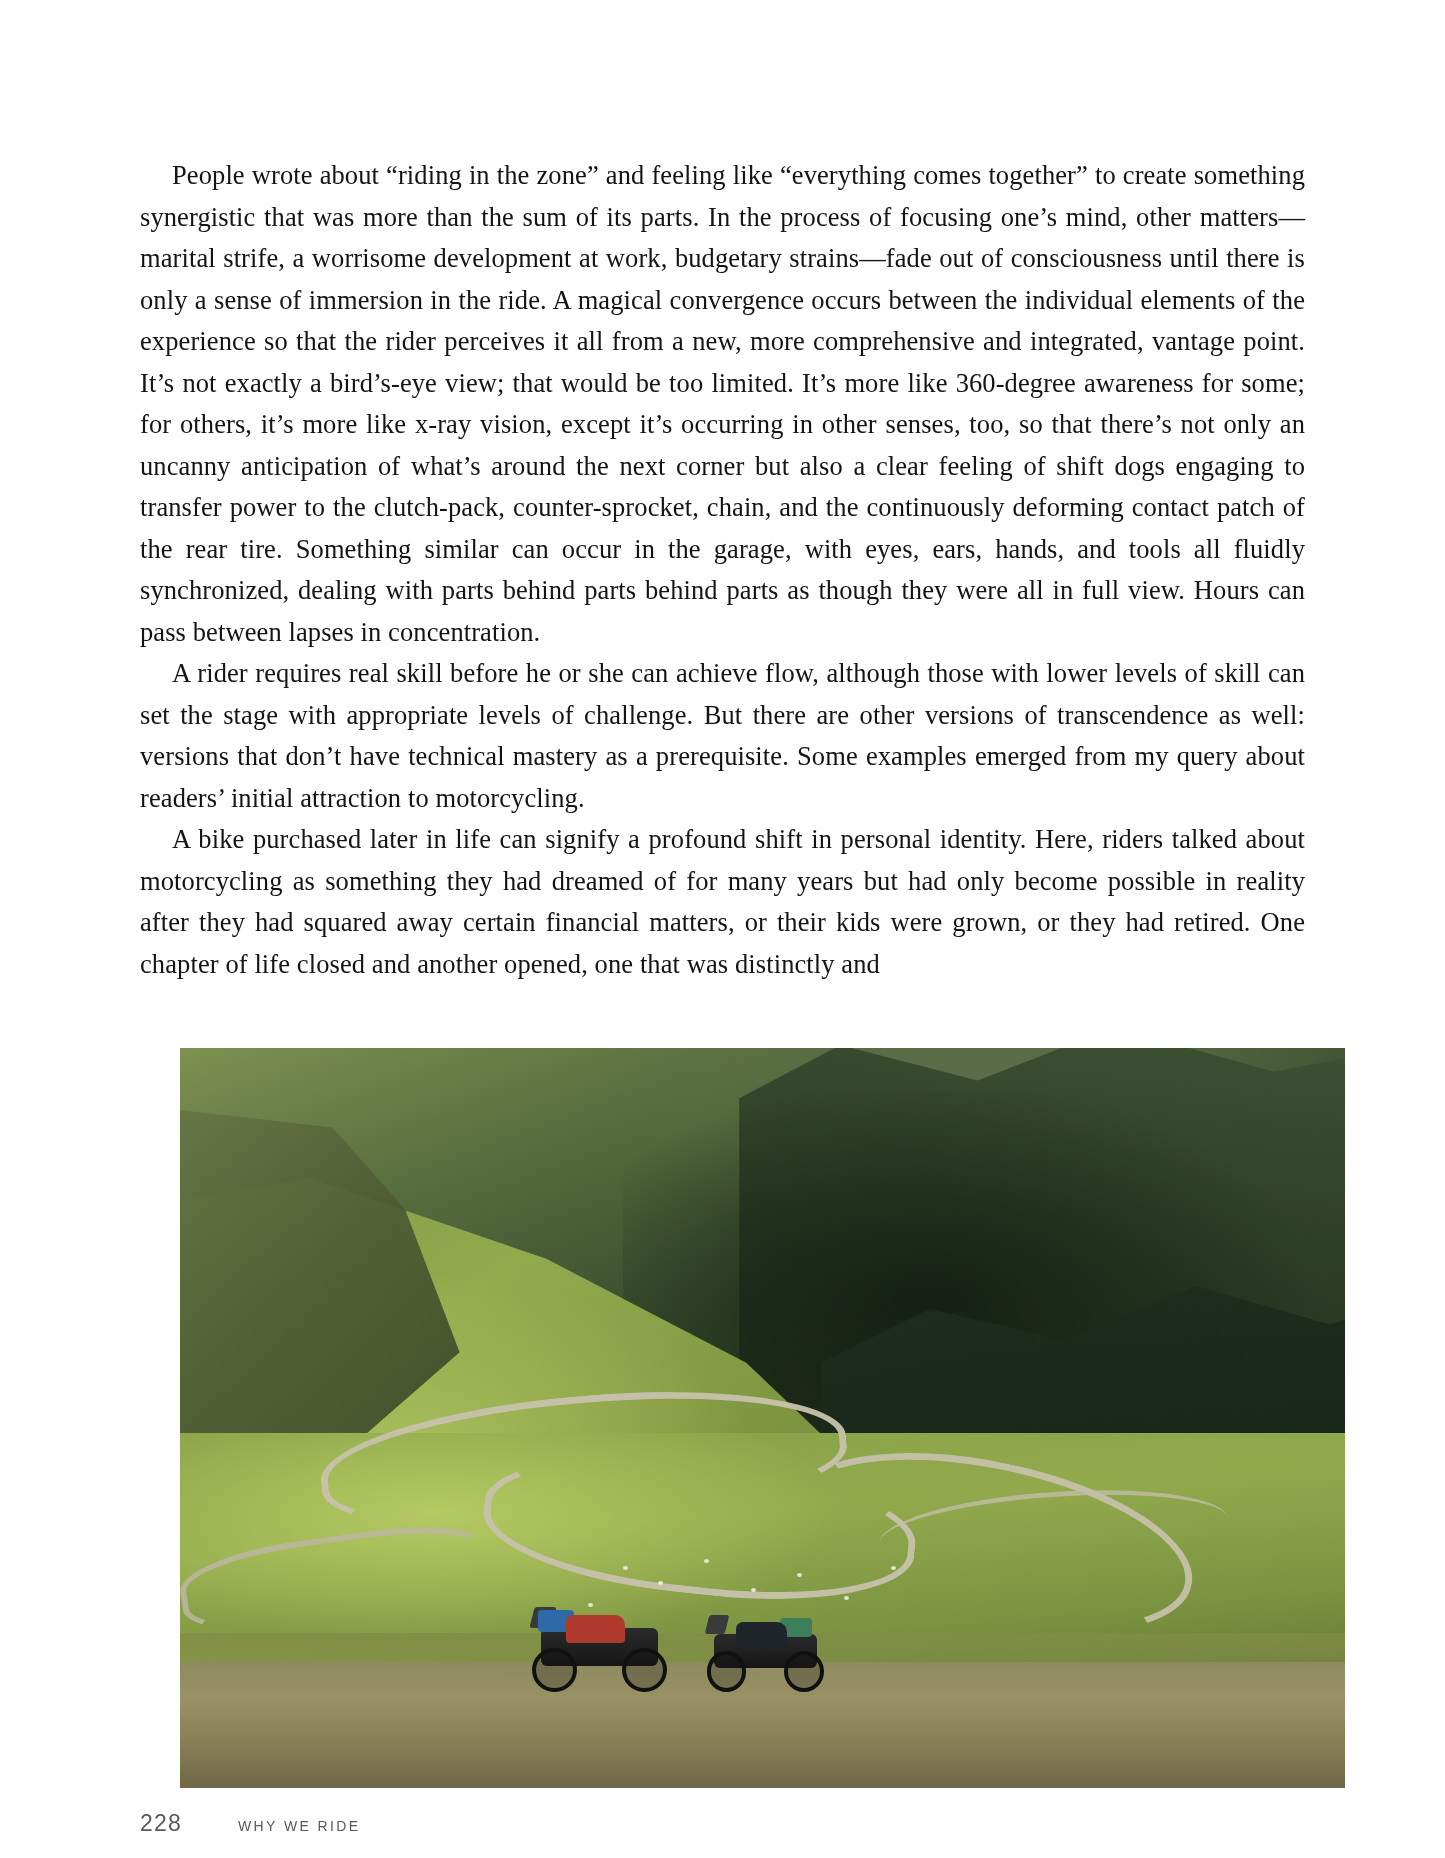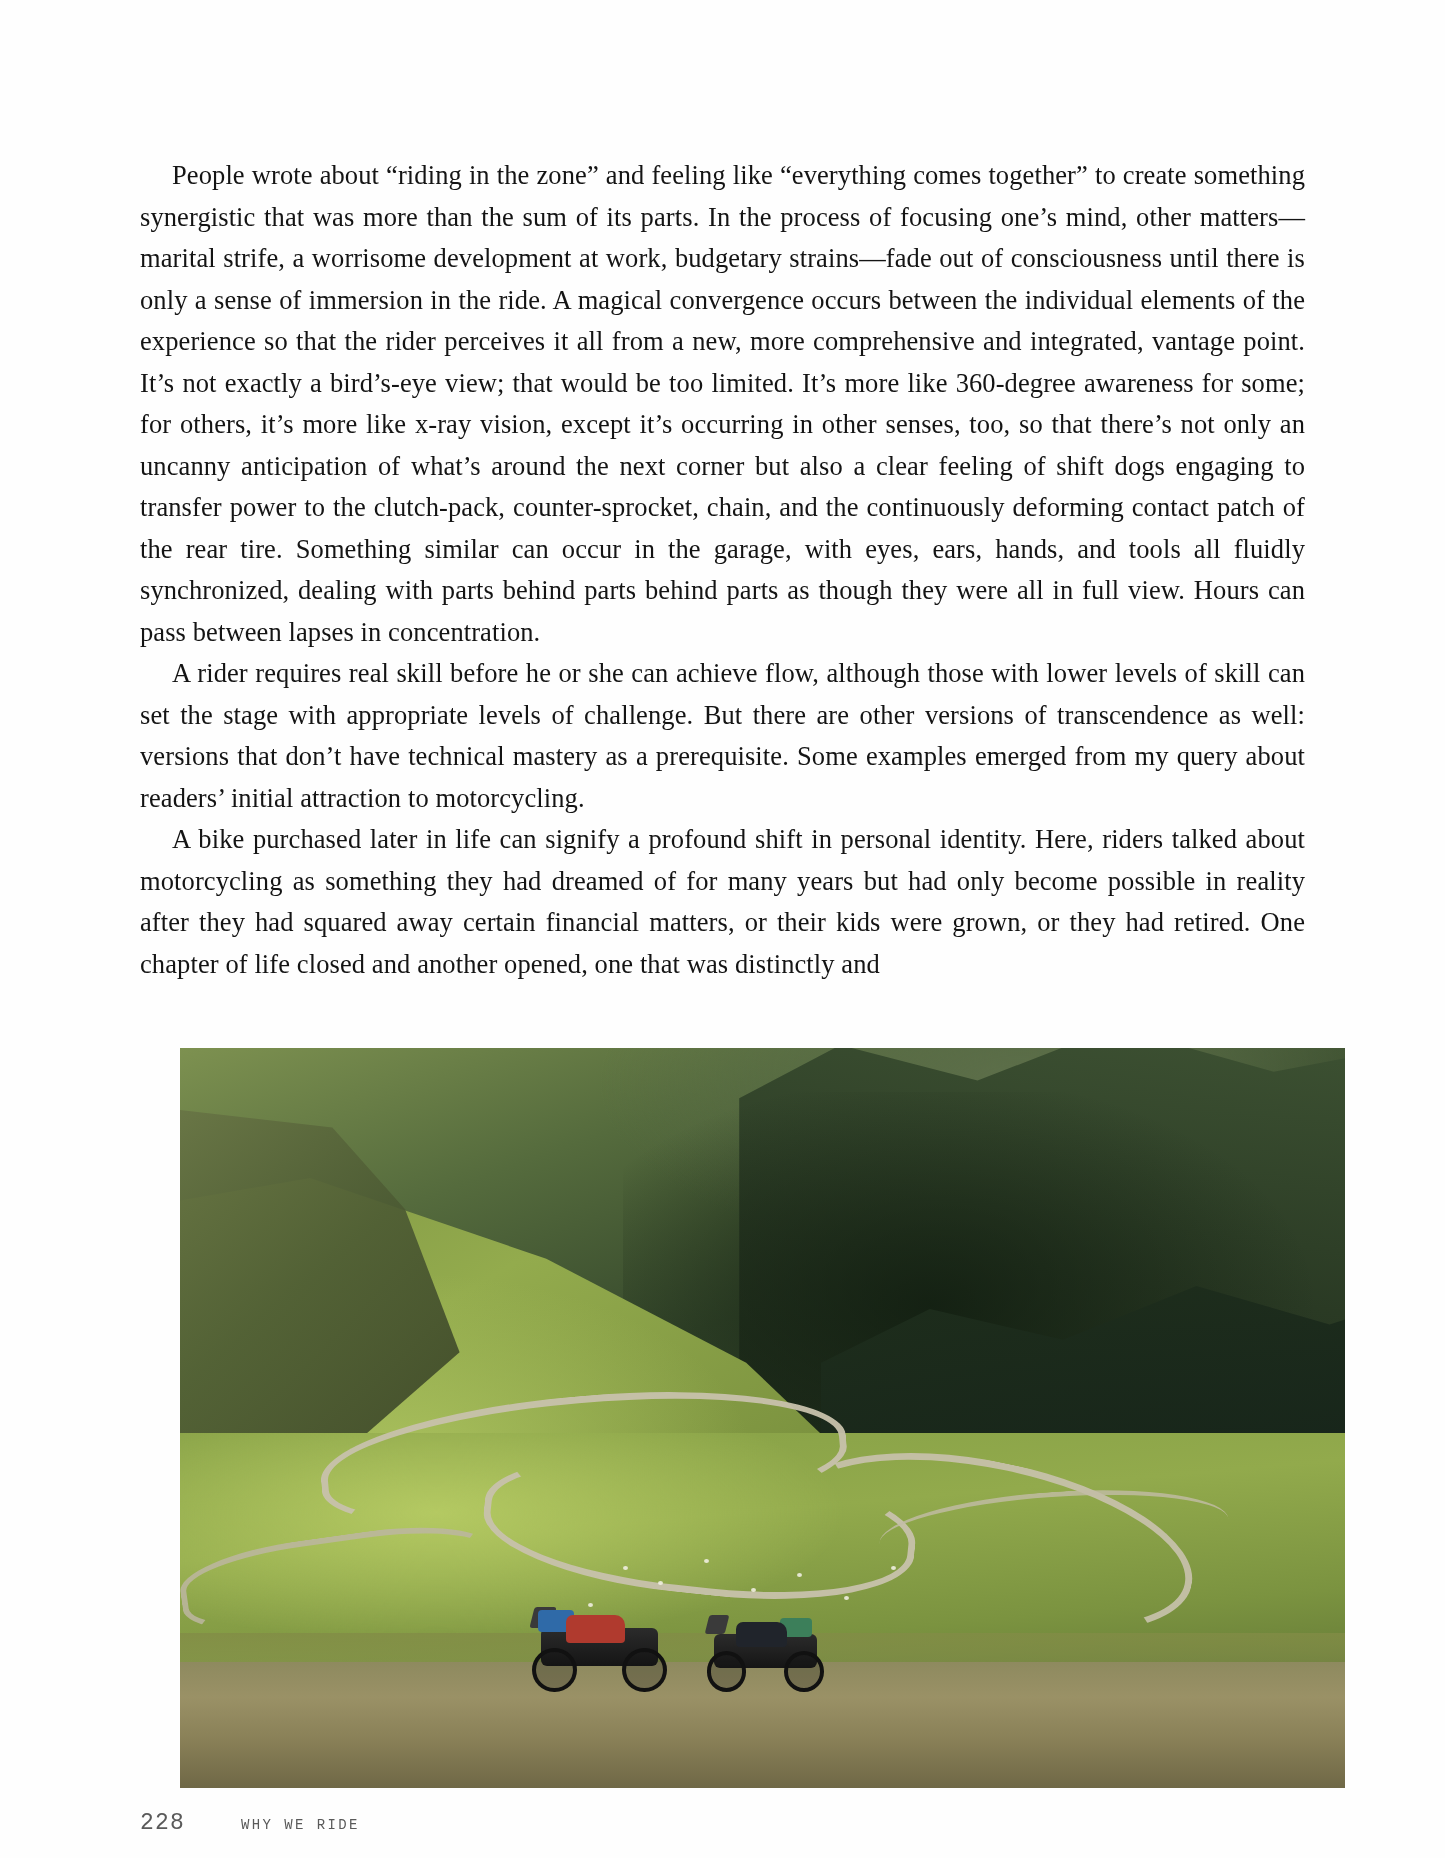--- a/index.html
+++ b/index.html
@@ -229,21 +229,21 @@
     border-radius: 50%;
     opacity: 0.9;
   }
   .footer {
     position: absolute;
     left: 140px;
     top: 1810px;
     display: flex;
     align-items: baseline;
     gap: 56px;
-    font-family: Liberation Mono, monospace;
+    font-family: Liberation Sans, sans-serif;
     color: #5a5a5a;
   }
   .folio {
     font-size: 23px;
     letter-spacing: 1.2px;
   }
   .running-head {
     font-size: 14px;
     letter-spacing: 2.4px;
   }

